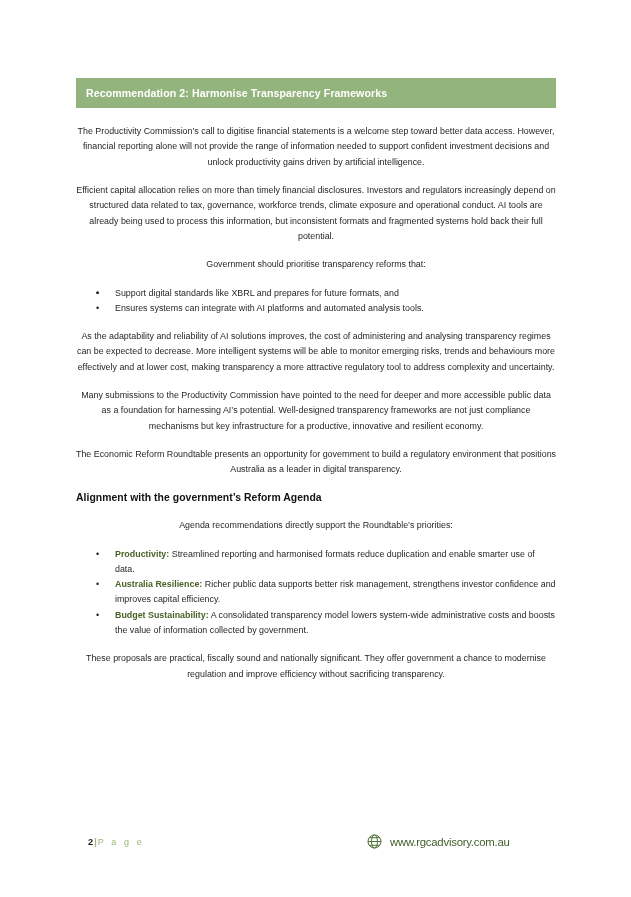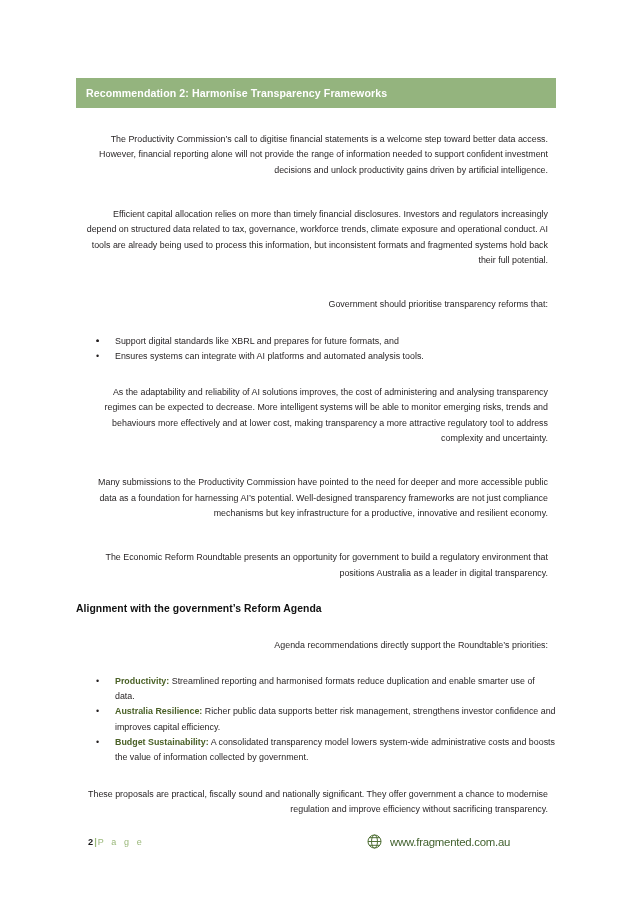--- a/index.html
+++ b/index.html
@@ -43,23 +43,23 @@
     color: #ffffff;
     font-size: 10.6px;
     font-weight: bold;
     letter-spacing: 0.1px;
   }
 
   
   p.body {
     font-size: 8.9px;
     line-height: 1.72;
-    margin: 8px;
-    color: #231f20;
-    text-align: right;
+    margin: 0;
+    color: #231f20;
+    text-align: center;
   }
   .gap-after-banner { height: 16px; }
   .p-gap { height: 13px; }
 
   
   ul.bul {
     margin: 0;
     padding: 0;
     list-style: none;
   }
@@ -228,17 +228,17 @@
     <div class="footer-right">
       <span class="globe-icon">
         <svg viewBox="0 0 24 24" width="17" height="17" fill="none" stroke="#4a6b2f" stroke-width="1.35">
           <circle cx="12" cy="12" r="9.2"></circle>
           <ellipse cx="12" cy="12" rx="4.2" ry="9.2"></ellipse>
           <line x1="2.8" y1="12" x2="21.2" y2="12"></line>
           <line x1="4.6" y1="6.6" x2="19.4" y2="6.6"></line>
           <line x1="4.6" y1="17.4" x2="19.4" y2="17.4"></line>
         </svg>
       </span>
-      <span class="site-url">www.fragmented.com.au</span>
+      <span class="site-url">www.rgcadvisory.com.au</span>
     </div>
   </div>
 
 </div>
 
 </body></html>

